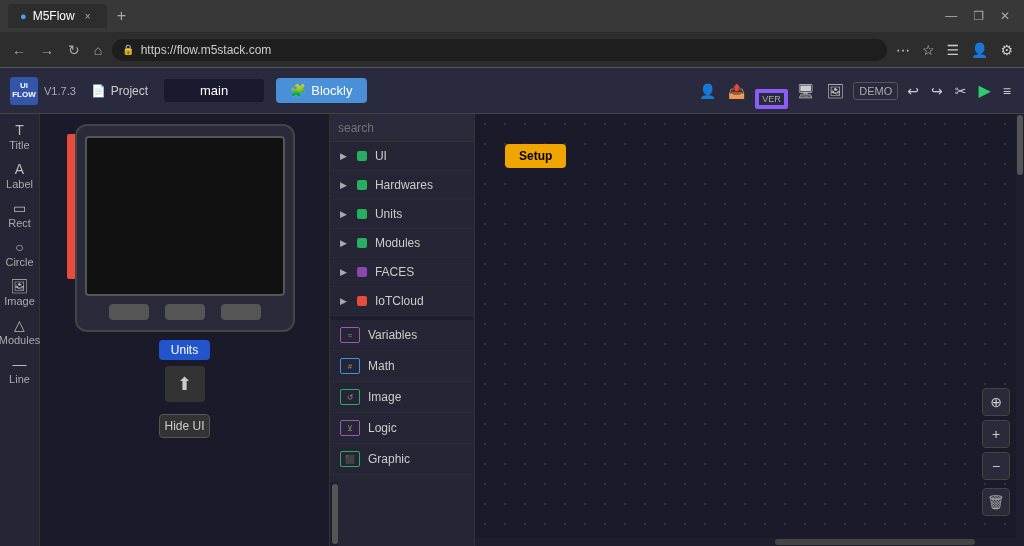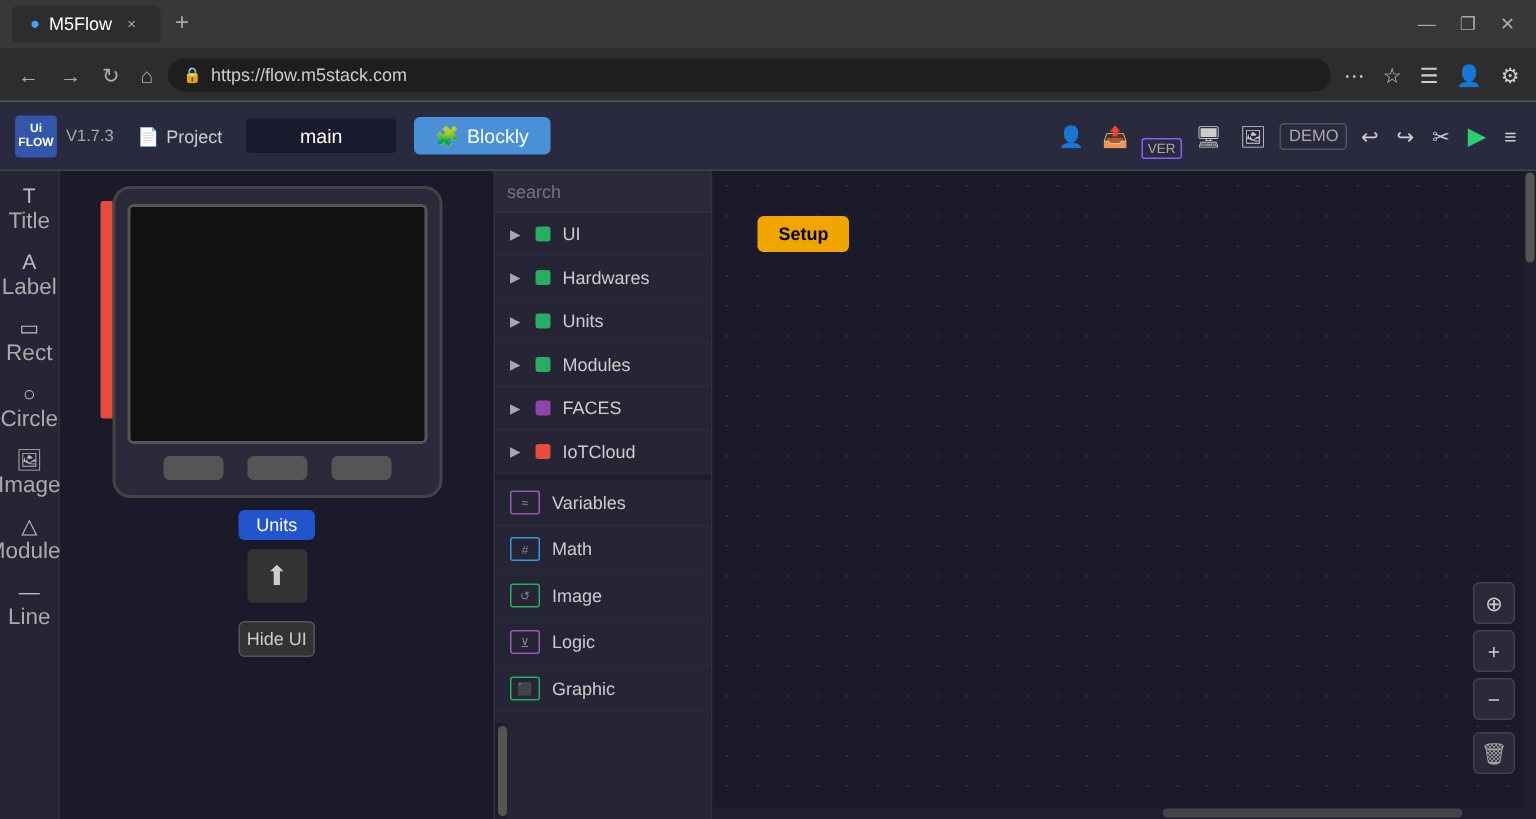--- a/index.html
+++ b/index.html
@@ -35,21 +35,21 @@
     .tb-icon { color: #ccc; cursor: pointer; font-size: 14px; padding: 3px; }
     .demo-badge { background: transparent; color: #aaa; border: 1px solid #555; padding: 2px 5px; border-radius: 3px; font-size: 11px; }
 
     
     .main-area { flex: 1; display: flex; overflow: hidden; }
 
     
     .left-sidebar { width: 40px; background: #252535; display: flex; flex-direction: column; align-items: center; padding: 4px 0; gap: 2px; border-right: 1px solid #333; }
     .sidebar-item { display: flex; flex-direction: column; align-items: center; gap: 1px; padding: 4px 2px; cursor: pointer; color: #bbb; width: 100%; }
     .sidebar-icon { font-size: 14px; }
-    .sidebar-label { font-size: 15px; color: #aaa; }
+    .sidebar-label { font-size: 11px; color: #aaa; }
 
     
     .device-area { width: 290px; background: #1a1a2a; display: flex; flex-direction: column; align-items: center; justify-content: flex-start; padding: 10px; border-right: 1px solid #333; }
     .device { width: 220px; background: #2a2a3a; border-radius: 12px; padding: 10px; display: flex; flex-direction: column; align-items: center; gap: 8px; border: 2px solid #444; }
     .device-screen { width: 200px; height: 160px; background: #111; border-radius: 4px; border: 2px solid #555; display: flex; align-items: center; justify-content: center; }
     .device-buttons { display: flex; gap: 16px; }
     .device-btn { width: 40px; height: 16px; background: #555; border-radius: 4px; }
     .device-bottom { width: 100%; display: flex; flex-direction: column; align-items: center; gap: 6px; margin-top: 8px; }
     .units-badge { background: #2255cc; color: #fff; padding: 3px 12px; border-radius: 4px; font-size: 12px; cursor: pointer; }
     .hide-ui-btn { background: #333; color: #ccc; border: 1px solid #555; padding: 4px 4px; border-radius: 4px; cursor: pointer; font-size: 12px; margin-top: 6px; }
@@ -141,21 +141,21 @@
     <input class="main-input" type="text" value="main" style="">
     <div class="mode-btns">
       <div class="mode-btn blockly">
         <span>🧩</span>
         <span>Blockly</span>
       </div>
     </div>
     <div class="toolbar-right">
       <span class="tb-icon">👤</span>
       <span class="tb-icon">📤</span>
-      <span class="tb-icon" style="border:1px solid #8b5cf6;padding:1px 3px;font-size:9px;border-radius:2px;color:#aaa;margin-top:16px;">VER</span>
+      <span class="tb-icon" style="border:4px solid #8b5cf6;padding:1px 3px;font-size:9px;border-radius:2px;color:#aaa;margin-top:16px;">VER</span>
       <span class="tb-icon">🖥</span>
       <span class="tb-icon">🖼</span>
       <span class="demo-badge">DEMO</span>
       <span class="tb-icon">↩</span>
       <span class="tb-icon">↪</span>
       <span class="tb-icon">✂</span>
       <span class="tb-icon" style="color:#2ecc71;font-size:16px;">▶</span>
       <span class="tb-icon">≡</span>
     </div>
   </div>

